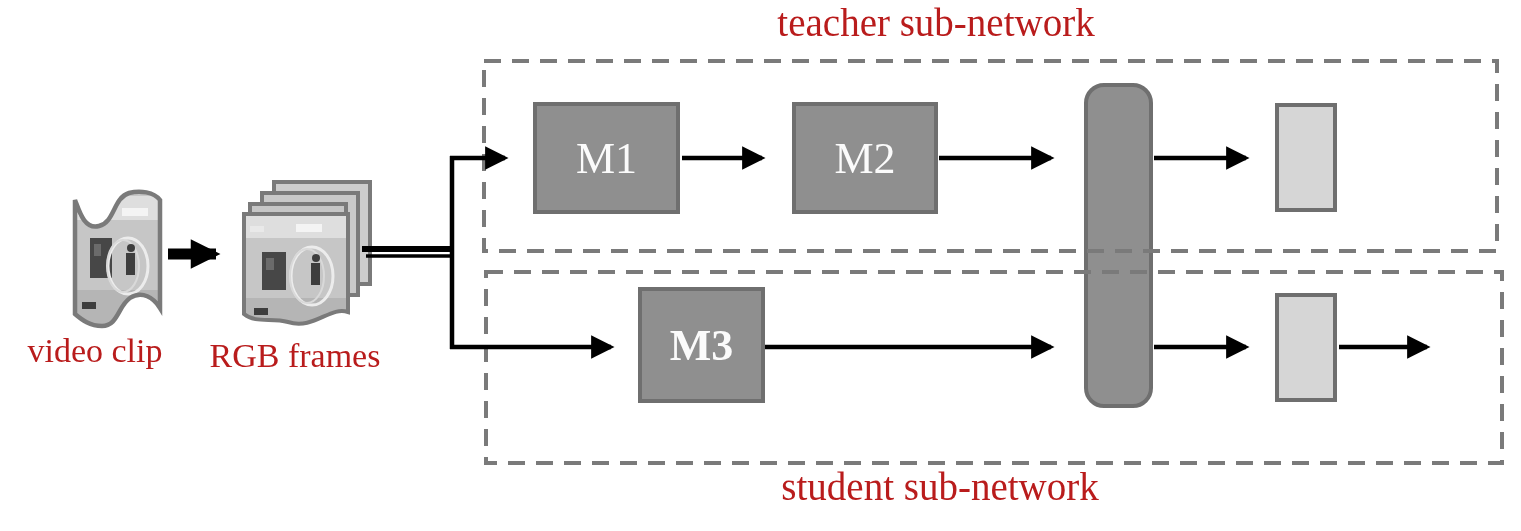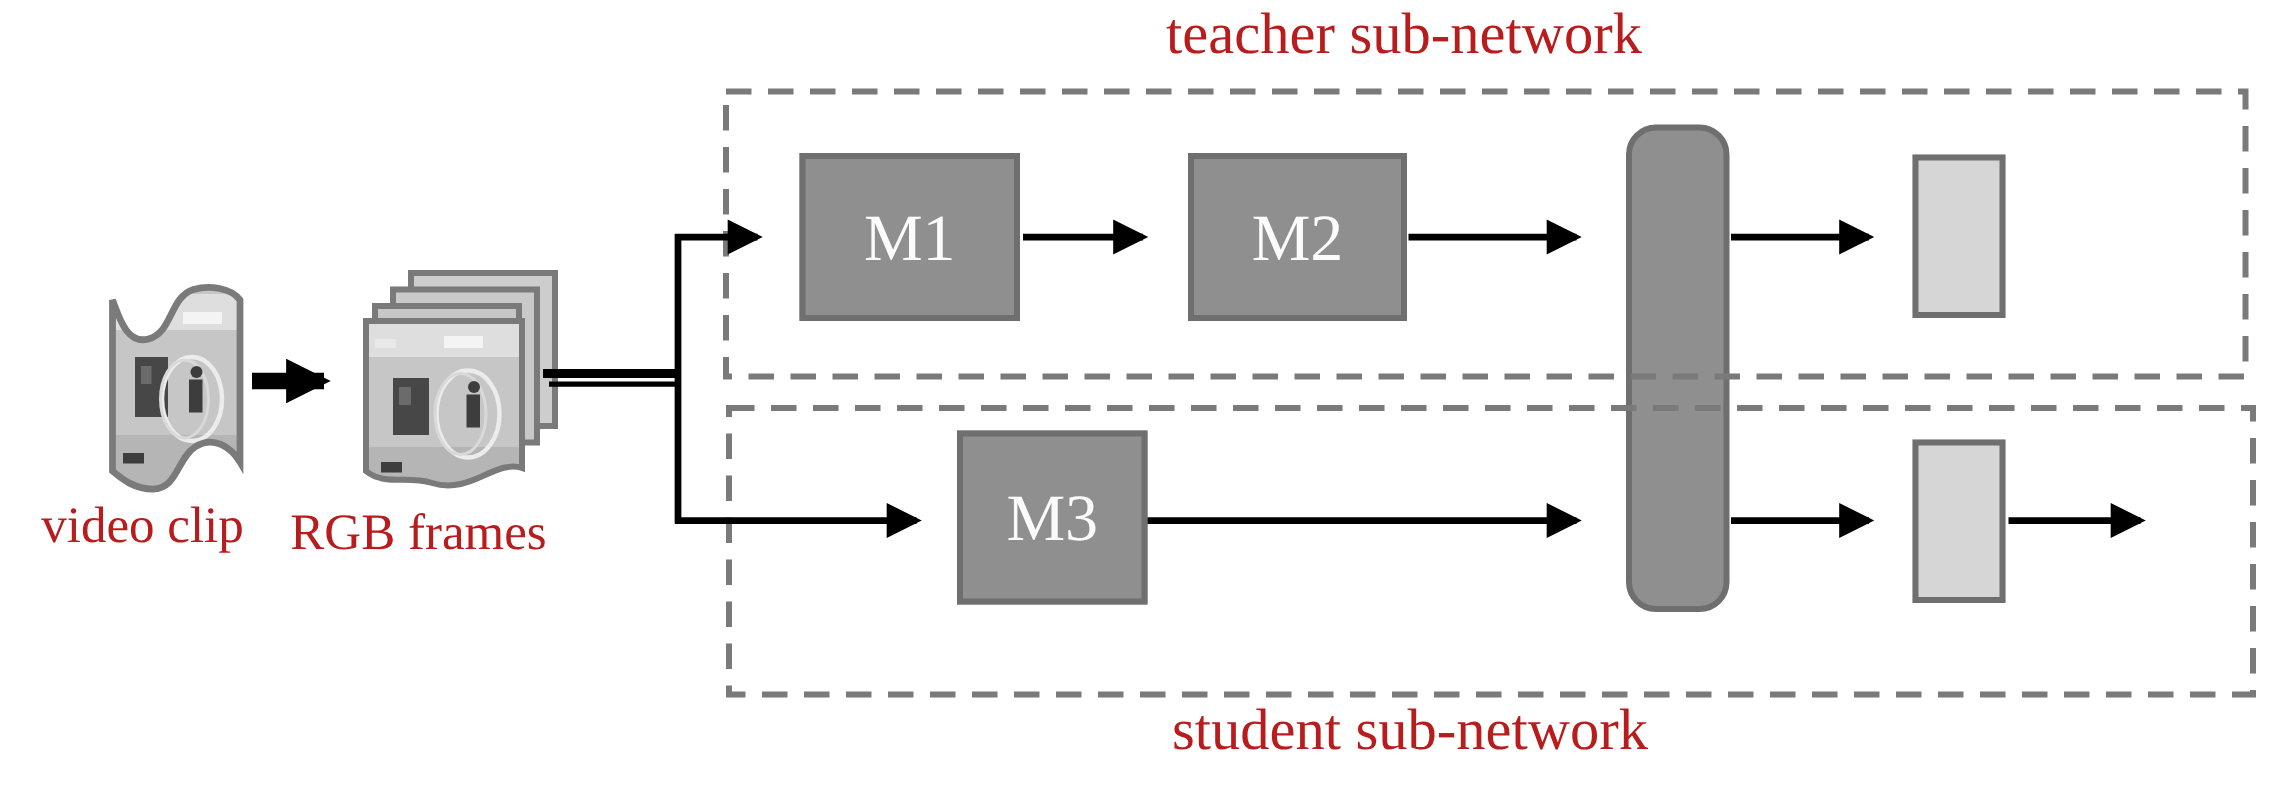--- a/index.html
+++ b/index.html
@@ -12,31 +12,31 @@
   }
   .layer{position:absolute;left:0;top:0;width:1521px;height:531px;pointer-events:none;}.z2{z-index:2}.z3{z-index:3}.z4{z-index:4}.z5{z-index:5}
 
   .lbl{
     position:absolute;color:#b91c1c;text-align:center;
     white-space:nowrap;line-height:1.1;
   }
   .lbl-teacher{left:718px;top:2px;width:436px;font-size:39px;}
   .lbl-student{left:722px;top:466px;width:436px;font-size:39px;}
   .lbl-video{left:4px;top:332px;width:182px;font-size:34px;}
-  .lbl-frames{left:182px;top:337px;width:194px;font-size:34px;}
+  .lbl-frames{left:198px;top:337px;width:194px;font-size:34px;}
 
   .module{
     position:absolute;box-sizing:border-box;
     background:#8f8f8f;border:4px solid #6f6f6f;
     display:flex;align-items:center;justify-content:center;
     color:#fbfbfb;font-size:44px;
   }
   .box-m1{left:533px;top:102px;width:147px;height:112px;}
   .box-m2{left:792px;top:102px;width:146px;height:112px;justify-content:center;}
-  .box-m3{left:638px;top:287px;width:127px;height:116px;}
+  .box-m3{left:638px;top:287px;width:127px;height:116px;font-weight:bold;}
   .box-pool{
     position:absolute;box-sizing:border-box;
     left:1084px;top:83px;width:69px;height:325px;
     background:#8f8f8f;border:4px solid #6f6f6f;border-radius:20px;
   }
   .feature{
     position:absolute;box-sizing:border-box;
     background:#d6d6d6;border:4px solid #6f6f6f;
   }
   .feat-t{left:1275px;top:103px;width:62px;height:109px;}

